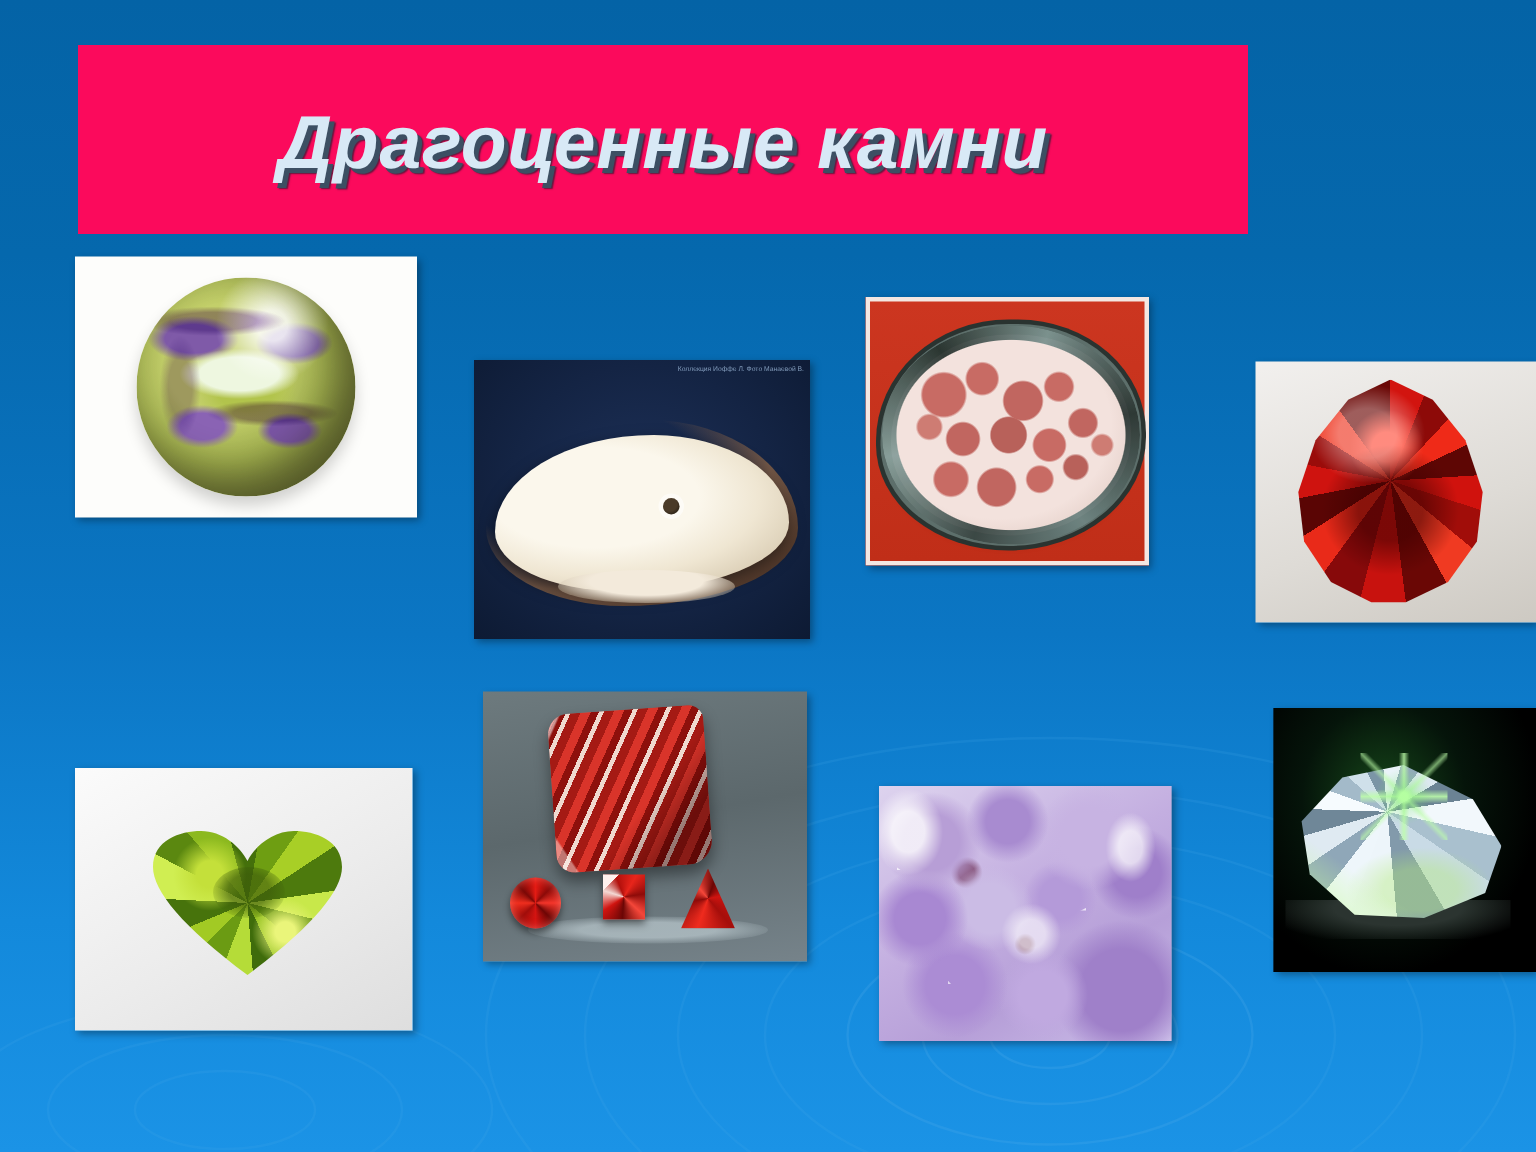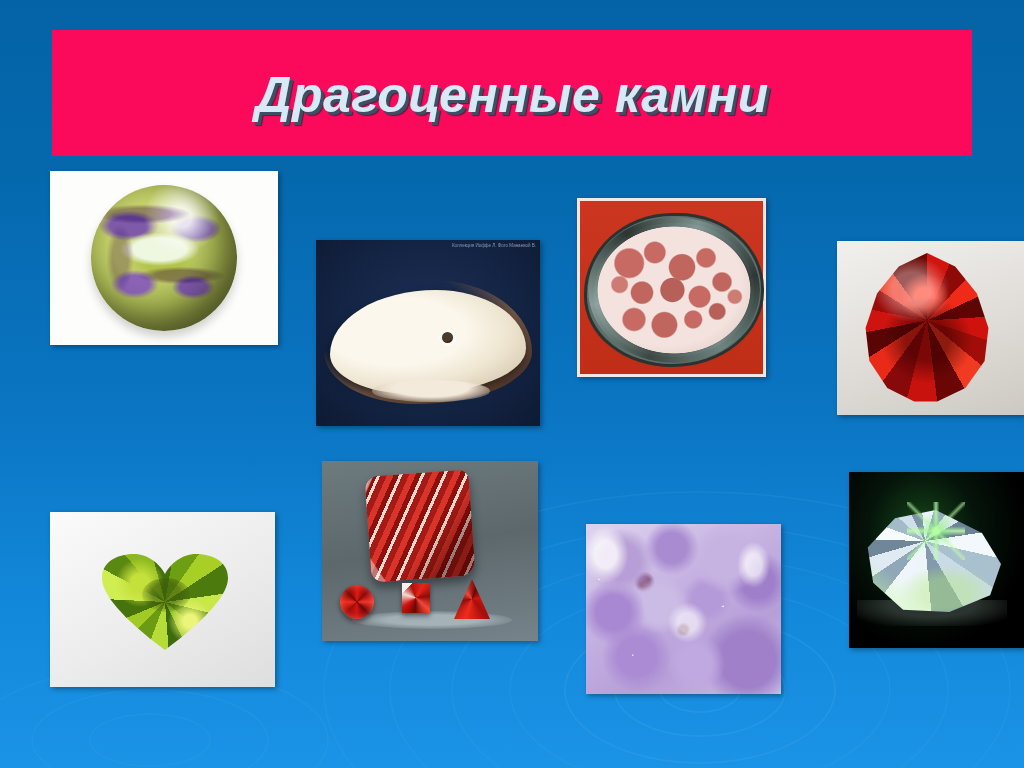--- a/index.html
+++ b/index.html
@@ -14,21 +14,21 @@
     background:linear-gradient(180deg,#0463a6 0%,#0568ad 22%,#0b76c4 55%,#1389db 80%,#1b93e6 100%);
   }
   
   .ripples{position:absolute;inset:0;pointer-events:none;opacity:.55;}
   .ripples svg{display:block;width:1024px;height:768px;}
   .ripples ellipse{fill:none;stroke:#4aa8e8;stroke-width:1.6;opacity:.5;}
   .ripples ellipse.faint{opacity:.3;}
 
   
   .title-banner{
-    position:absolute;left:52px;top:30px;width:920px;height:126px;
+    position:absolute;left:52px;top:30px;width:780px;height:126px;
     background:#fb0a5c;
     display:flex;align-items:center;justify-content:center;
   }
   .title-text{
     font-size:50px;font-weight:bold;font-style:italic;
     color:#d8e9f6;
     letter-spacing:.5px;
     text-shadow:3px 3px 0 #3c4f63, 4px 4px 1px rgba(20,30,45,.65);
     white-space:nowrap;
     transform:translateY(2px);

